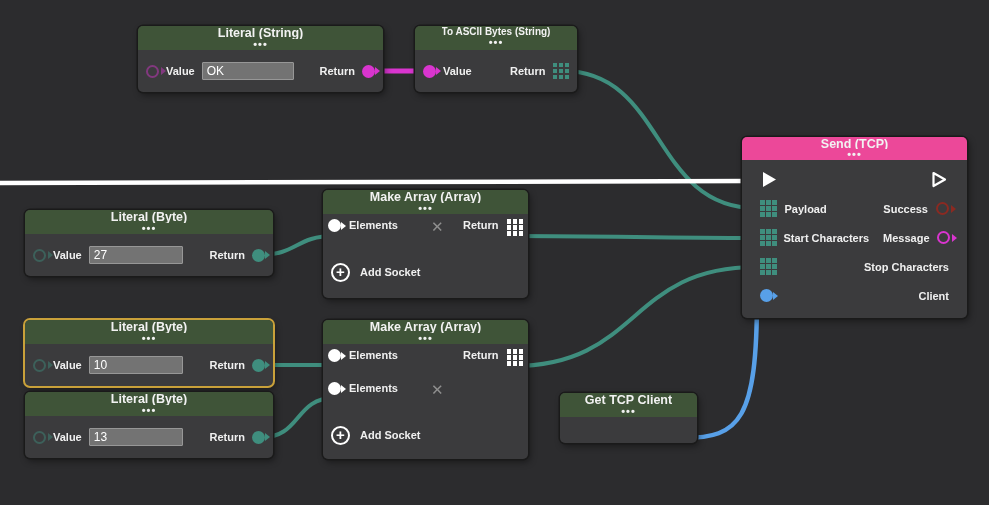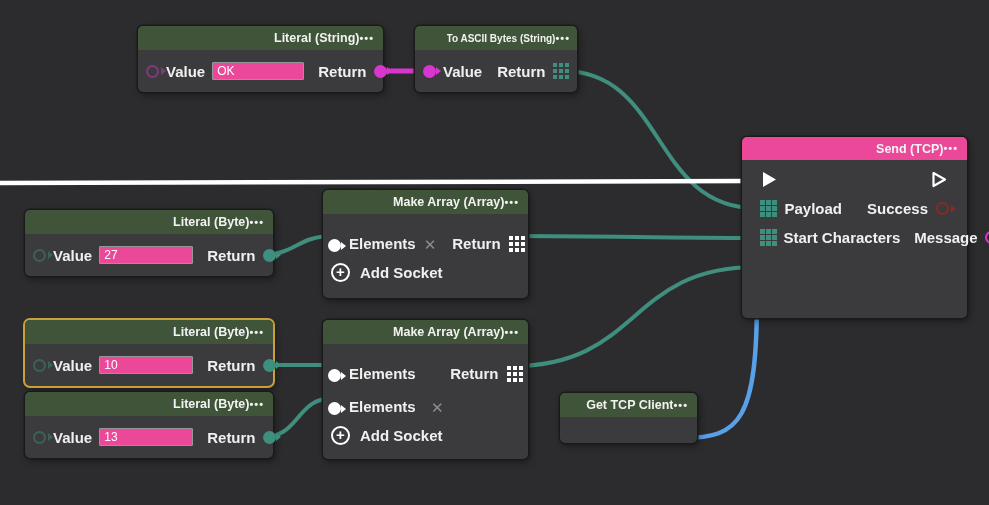--- a/index.html
+++ b/index.html
@@ -18,37 +18,38 @@
     position: absolute; z-index: 2;
     background: #3b3b3d;
     border-radius: 5px;
     box-shadow: 0 0 0 1.5px #1a1a1a, 2px 3px 7px rgba(0,0,0,.45);
   }
   .node.selected { box-shadow: 0 0 0 2px #c9a13a, 2px 3px 7px rgba(0,0,0,.45); }
 
   .hdr {
     height: 24px;
     border-radius: 5px 5px 0 0;
-    display: flex; align-items: center; justify-content: flex-end;
+    display: flex; align-items: center; justify-content: flex-start;
     padding: 0 9px;
+    flex-direction: column;
   }
   .hdr.green { background: #3f5438; }
   .hdr.blue  { background: #ec4899; height: 23px; }
   .ttl { color:#f2f2f2; font-size:12.5px; font-weight:700; white-space:nowrap; overflow:hidden; }
   .menu { color:#f2f2f2; font-size:11px; font-weight:700; letter-spacing:1px; line-height:1; cursor:pointer; flex:none; }
 
   .body { padding-top: 0; }
   .row { display:flex; align-items:center; height:42px; padding:0 8px; gap:7px; }
   .srow { display:flex; align-items:center; height:29px; padding:0 18px; gap:8px;justify-content:space-between; }
-  .mrow { display:flex; align-items:flex-end; height:33px; padding:0 5px; gap:8px; }
+  .mrow { display:flex; align-items:flex-start; height:33px; padding:0 5px; gap:8px; }
   .addrow { display:flex; align-items:center; height:40px; padding:0 8px; gap:10px; }
   .pad5 { padding-top:5px; }
   .sp { flex:1; }
 
-  .lbl { color:#f0f0f0; font-size:15px; font-weight:700; white-space:nowrap; }
+  .lbl { color:#f0f0f0; font-size:11px; font-weight:700; white-space:nowrap; }
   .lblw { width:74px; }
 
   
   .port { width:13px; height:13px; border-radius:50%; position:relative; flex:none; }
   .port.filled { background-color: currentColor; }
   .port.hollow { border:2px solid currentColor; }
   .port::after {
     content:""; position:absolute; left:13px; top:50%; transform:translateY(-50%);
     border-top:4px solid transparent; border-bottom:4px solid transparent;
     border-left:5px solid;
@@ -59,21 +60,21 @@
 
   
   .gicon { display:grid; grid-template-columns:repeat(3,4.5px); grid-auto-rows:4.5px; gap:1.5px; flex:none; }
   .gicon i { background: currentColor; }
 
   
   .exec { flex:none; display:block; }
 
   .vin {
     width:94px; height:18px;
-    background:#ec4899; border:1px solid #979797; border-radius:1px;
+    background:#737373; border:1px solid #979797; border-radius:1px;
     color:#fff; font-size:12px; font-family:"Liberation Sans","DejaVu Sans",sans-serif;
     padding:0 4px; outline:none;
   }
 
   .xic { color:#8f8f8f; font-size:15px; font-weight:700; line-height:1; cursor:pointer; flex:none; }
   .addc {
     width:19px; height:19px; border:2px solid #fff; border-radius:50%;
     color:#fff; font-size:15px; font-weight:700; line-height:14px; text-align:center;
     flex:none; cursor:pointer;
   }
@@ -180,20 +181,38 @@
             <i></i>
             <i></i>
             <i></i>
             <i></i>
           </span>
         <span class="lbl">Start Characters</span>
         <span class="sp"></span>
         <span class="lbl">Message</span>
         <span class="port hollow c-mag"></span>
       </div>
+      <div class="srow">
+        <span class="gicon c-teal">
+            <i></i>
+            <i></i>
+            <i></i>
+            <i></i>
+            <i></i>
+            <i></i>
+            <i></i>
+            <i></i>
+            <i></i>
+          </span>
+        <span class="lbl">Stop Characters</span>
+      </div>
+      <div class="srow">
+        <span class="port filled c-blue"></span>
+        <span class="lbl">Client</span>
+      </div>
     </div>
   </div>
 
   <div class="node" style="left:25px;top:210px;width:248px;height:66px">
     <div class="hdr green">
       <span class="ttl">Literal (Byte)</span>
       <span class="menu">•••</span>
     </div>
     <div class="body">
       <div class="row">

